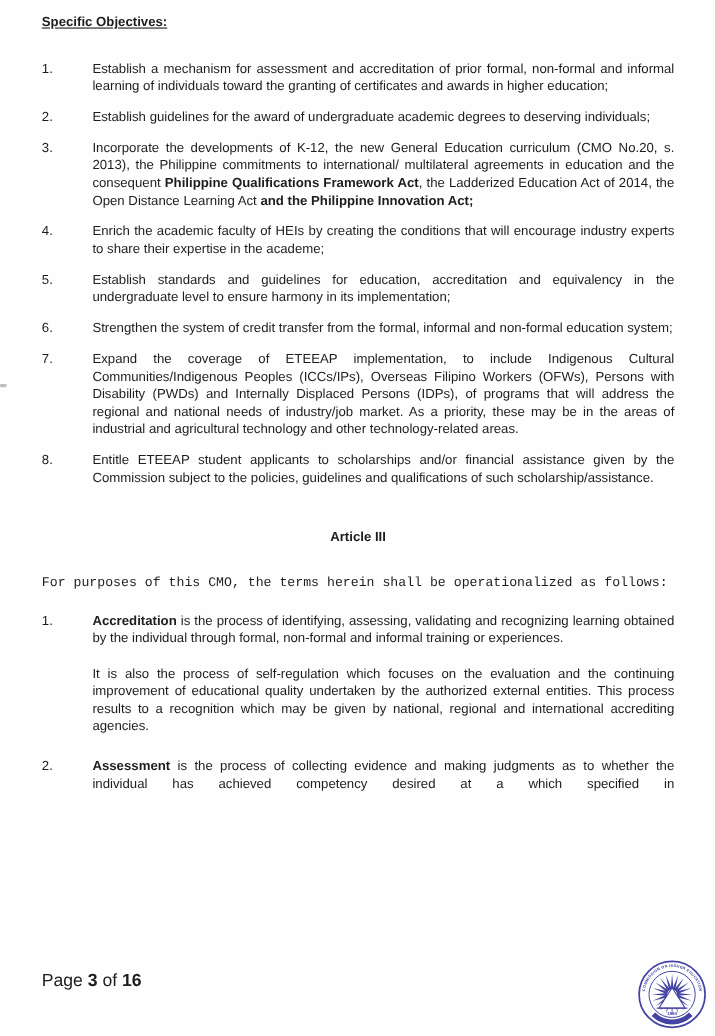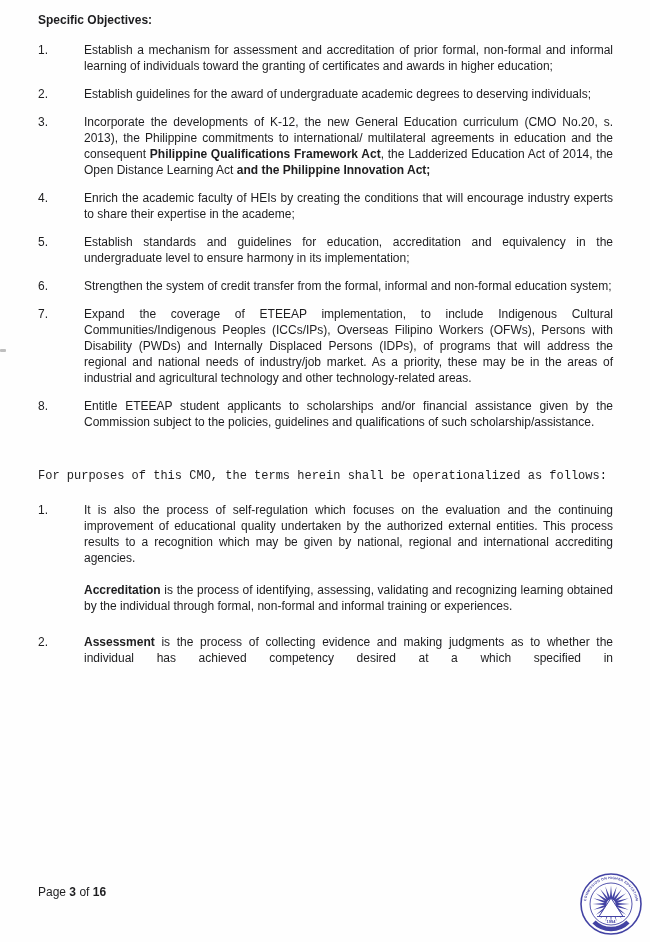--- a/index.html
+++ b/index.html
@@ -8,40 +8,40 @@
     width:650px;height:942px;
     background:var(--paper,#fefefe);
     font-family:"Liberation Sans",sans-serif;
     font-size:12px;line-height:16px;
     color:var(--ink,#1d1d1f);
     padding:12px 37px 0 38px;
     box-sizing:border-box;
     overflow:hidden;
   }
   .section-heading{
-    font-size:12px;font-weight:bold;margin:0 0 14px 0;
+    font-size:12px;font-weight:bold;margin:0 0 26px 0;text-decoration:underline;
   }
   ol.doc-list{list-style:none;margin:0;padding:0;}
   ol.doc-list>li{
     display:grid;grid-template-columns:46px 1fr;
     margin-bottom:12px;
   }
   .item-number{text-align:left;}
   .item-text{text-align:justify;}
   .item-text .par{margin-bottom:16px;}
   .item-text .par:last-child{margin-bottom:0;}
   .jl{text-align-last:justify;}
   .b{font-weight:bold;}
   .article-heading{
     text-align:center;font-weight:bold;margin-top:38px;
   }
   .intro{margin:26px 0 18px 0;font-family:Liberation Mono, monospace;}
   #definitions>li{margin-bottom:20px;}
   .footer{
-    position:absolute;left:38px;top:884px;font-size:12px;
+    position:absolute;left:38px;top:884px;font-size:16px;
   }
   .seal{
     position:absolute;left:579px;top:872px;width:64px;height:64px;
   }
   .seal-stroke{stroke:var(--seal-color,#4343a4);fill:none;}
   .seal-fill{fill:var(--seal-color,#4343a4);}
   .scan-artifact{
     position:absolute;left:0;top:349px;width:6px;height:3px;
     background:#8a8a8a;opacity:.55;border-radius:1px;
   }
@@ -89,30 +89,31 @@
     <span class="item-text"><span>Expand the coverage of ETEEAP implementation, to include Indigenous Cultural Communities/Indigenous Peoples (ICCs/IPs), Overseas Filipino Workers (OFWs), Persons with Disability (PWDs) and Internally Displaced Persons (IDPs), of programs that will address the regional and national needs of industry/job market.  As a priority, these may be in the areas of industrial and agricultural technology and other technology-related areas.</span></span>
   </li>
 
   <li>
     <span class="item-number">8.</span>
     <span class="item-text"><span>Entitle ETEEAP student applicants to scholarships and/or financial assistance given by the Commission subject to the policies, guidelines and qualifications of such scholarship/assistance.</span></span>
   </li>
 </ol>
 
   <div class="article-heading">
+    <div>Article III</div>
   </div>
 
   <p class="intro">For purposes of this CMO, the terms herein shall be operationalized as follows:</p>
 
   <ol class="doc-list" id="definitions">
   <li>
     <span class="item-number">1.</span>
     <span class="item-text">
+          <div class="par"><span class="b">Accreditation</span><span> is the process of identifying, assessing, validating and recognizing learning obtained by the individual through formal, non-formal and informal training or experiences.</span></div>
           <div class="par"><span>It is also the process of self-regulation which focuses on the evaluation and the continuing improvement of educational quality undertaken by the authorized external entities. This process results to a recognition which may be given by national, regional and international accrediting agencies.</span></div>
-          <div class="par"><span class="b">Accreditation</span><span> is the process of identifying, assessing, validating and recognizing learning obtained by the individual through formal, non-formal and informal training or experiences.</span></div>
         </span>
   </li>
 
   <li>
     <span class="item-number">2.</span>
     <span class="item-text">
           <div class="par jl"><span class="b">Assessment</span><span> is the process of collecting evidence and making judgments as to whether the individual has achieved competency desired at a which specified in</span></div>
         </span>
   </li>
 </ol>

